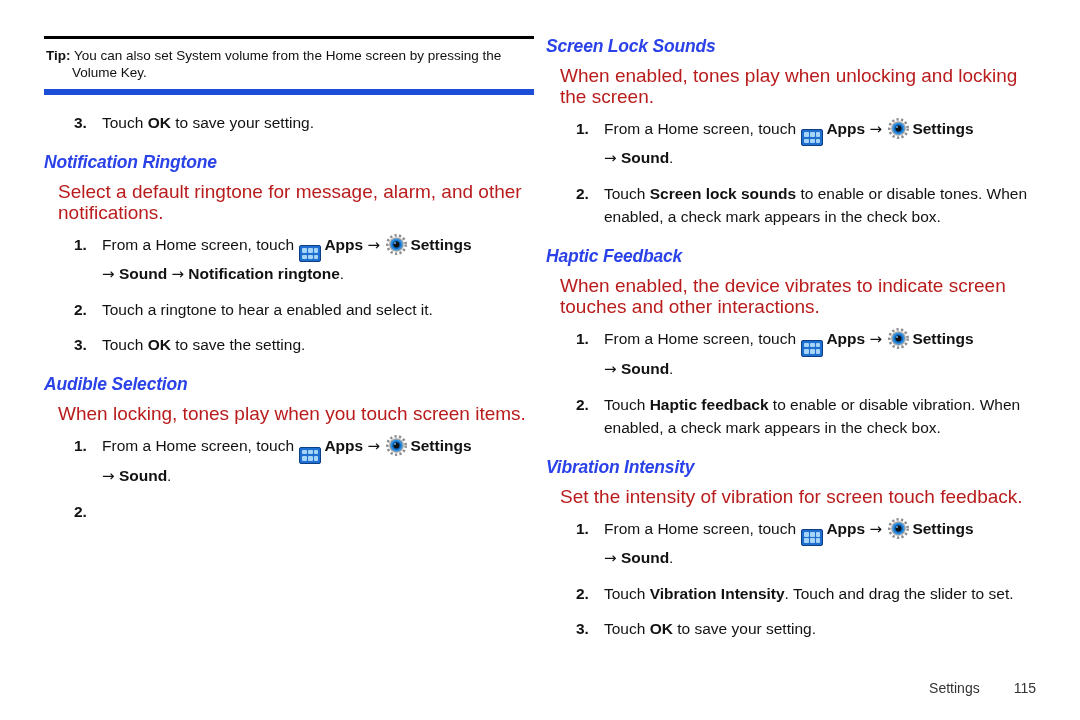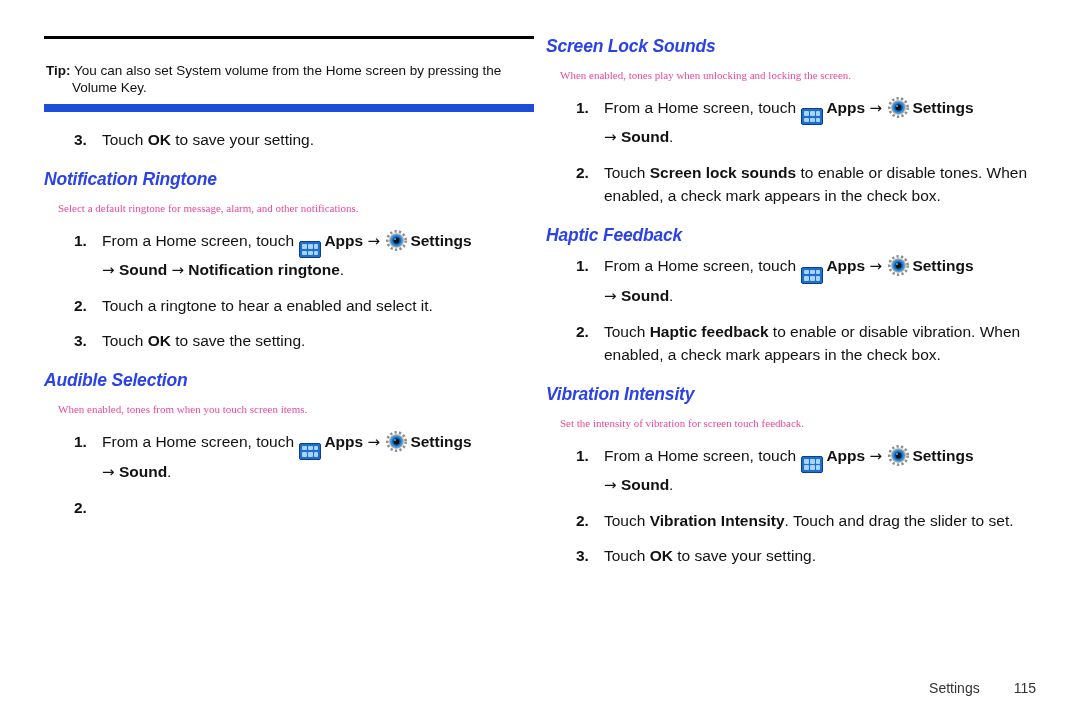--- a/index.html
+++ b/index.html
@@ -33,22 +33,22 @@
     width: 492px;
     box-sizing: border-box;
   }
   .col-right {
     margin-left: 12px;
   }
 
   
   .tipbox {
     border-top: 3px solid #000;
-    border-bottom: 8px solid #1d4ed8;
-    padding: 23px 2px 8px 2px;
+    border-bottom: 6px solid #1d4ed8;
+    padding: 8px 2px 8px 2px;
     margin-bottom: 16px;
   }
   .tipline {
     font-size: 13.5px;
     line-height: 17px;
     text-indent: -26px;
     padding-left: 26px;
     color: #111;
   }
   .tipline b { font-weight: bold; }
@@ -59,26 +59,25 @@
     font-style: italic;
     font-weight: bold;
     font-size: 17.5px;
     margin: 18px 0 8px 0;
     letter-spacing: -0.2px;
   }
   .col-right h2.sec:first-child { margin-top: 0; }
 
   
   p.body {
-    font-size: 11px;
+    font-size: 19px;
     line-height: 21px;
     margin: 0 0 10px 0;
     padding-left: 14px;
-    color: #ec4899;
-    font-family: Liberation Serif, serif;
+    color: #b91c1c;
   }
 
   
   .step {
     display: flex;
     margin: 0 0 12px 0;
     padding-left: 30px;
     font-size: 15.5px;
     line-height: 23px;
   }
@@ -201,21 +200,21 @@
         <span class="num">2.</span>
         <span class="txt">Touch a ringtone to hear a enabled and select it.</span>
       </div>
 
       <div class="step">
         <span class="num">3.</span>
         <span class="txt"><span>Touch </span><b>OK</b><span> to save the setting.</span></span>
       </div>
 
       <h2 class="sec">Audible Selection</h2>
-      <p class="body">When enabled, tones from when you touch screen items.</p>
+      <p class="body">When locking, tones play when you touch screen items.</p>
 
       <div class="step">
         <span class="num">1.</span>
         <span class="txt"><span>From a Home screen, touch </span><span class="icon-apps"><span class="apps-grid">
                 <span></span>
                 <span></span>
                 <span></span>
                 <span></span>
                 <span></span>
                 <span></span>
@@ -262,20 +261,21 @@
                 </g>
               </svg></span><b>Settings</b><span class="subline"><span class="arrow">→</span> <span>Sound</span><span style="font-weight:normal">.</span></span></span>
       </div>
 
       <div class="step">
         <span class="num">2.</span>
         <span class="txt"><span>Touch </span><b>Screen lock sounds</b><span> to enable or disable tones. When enabled, a check mark appears in the check box.</span></span>
       </div>
 
       <h2 class="sec">Haptic Feedback</h2>
+      <p class="body">When enabled, the device vibrates to indicate screen touches and other interactions.</p>
 
       <div class="step">
         <span class="num">1.</span>
         <span class="txt"><span>From a Home screen, touch </span><span class="icon-apps"><span class="apps-grid">
                 <span></span>
                 <span></span>
                 <span></span>
                 <span></span>
                 <span></span>
                 <span></span>

